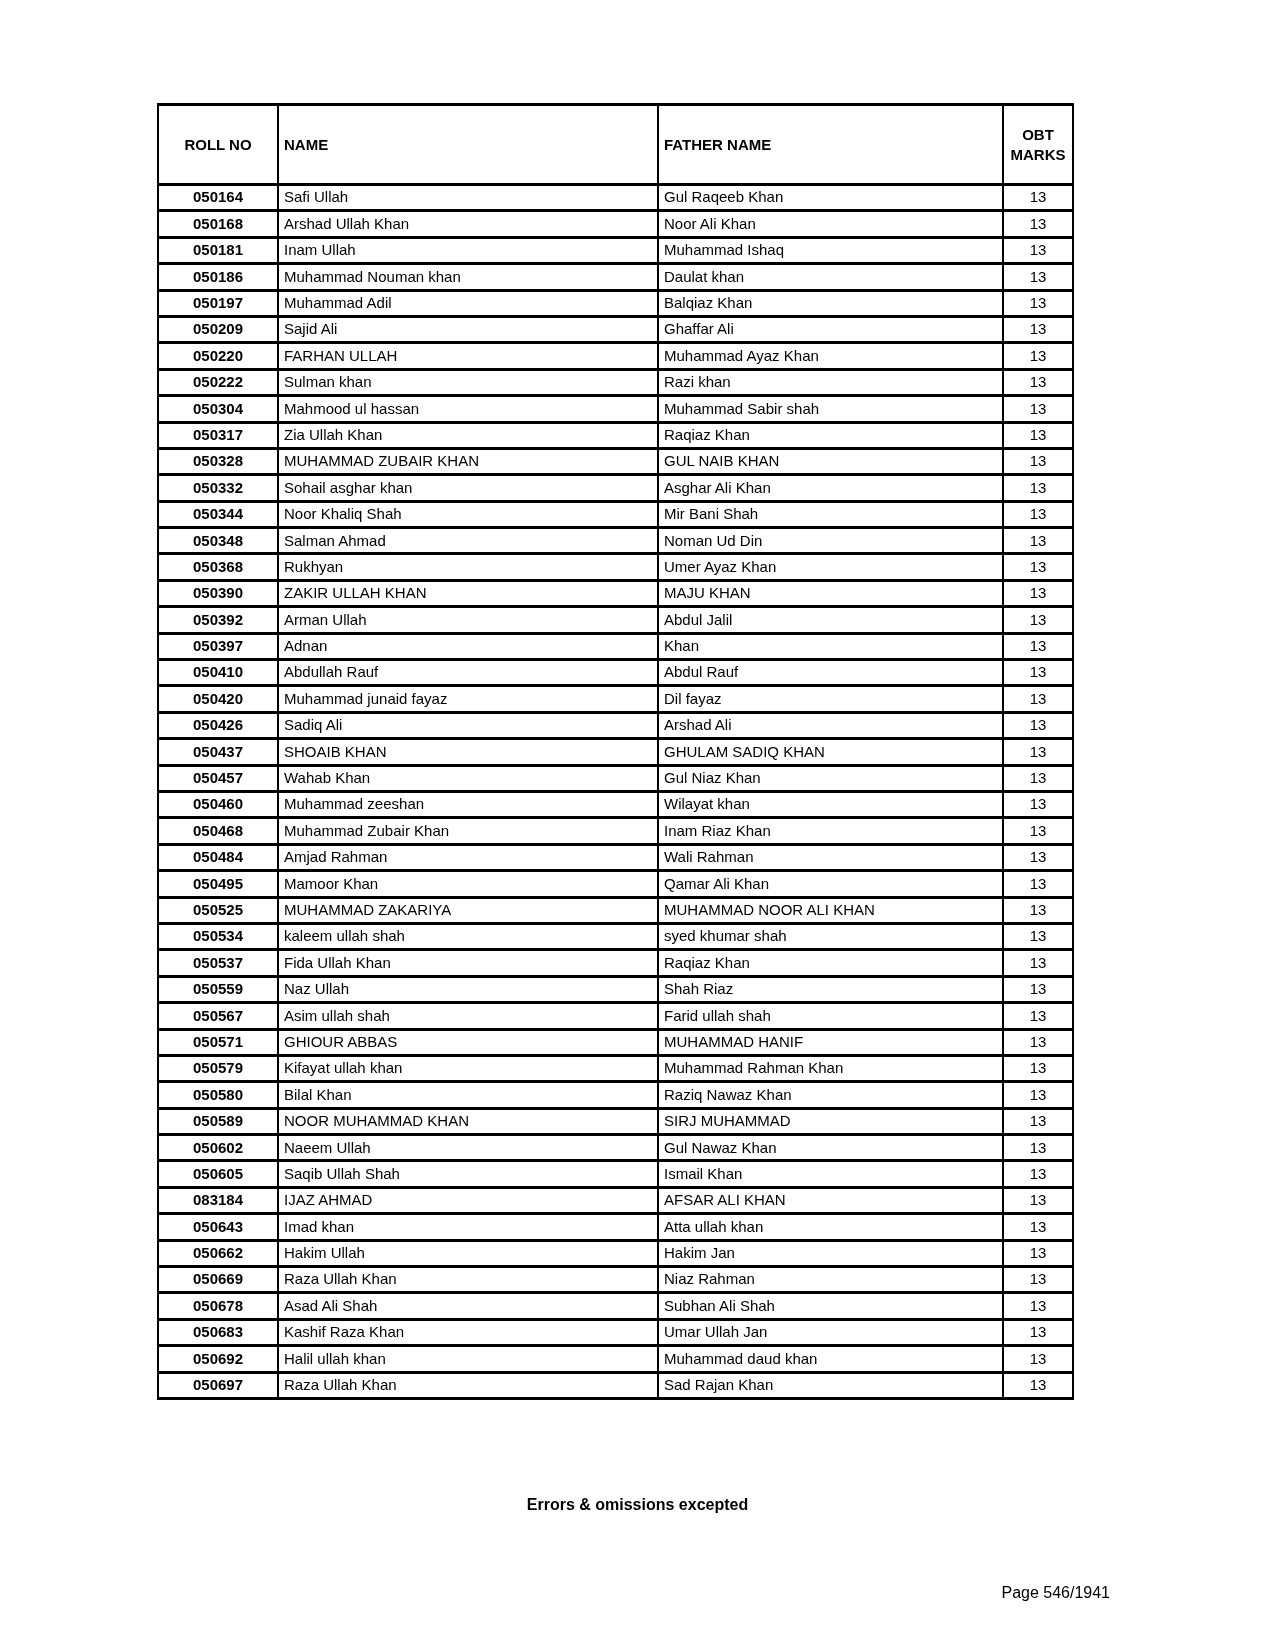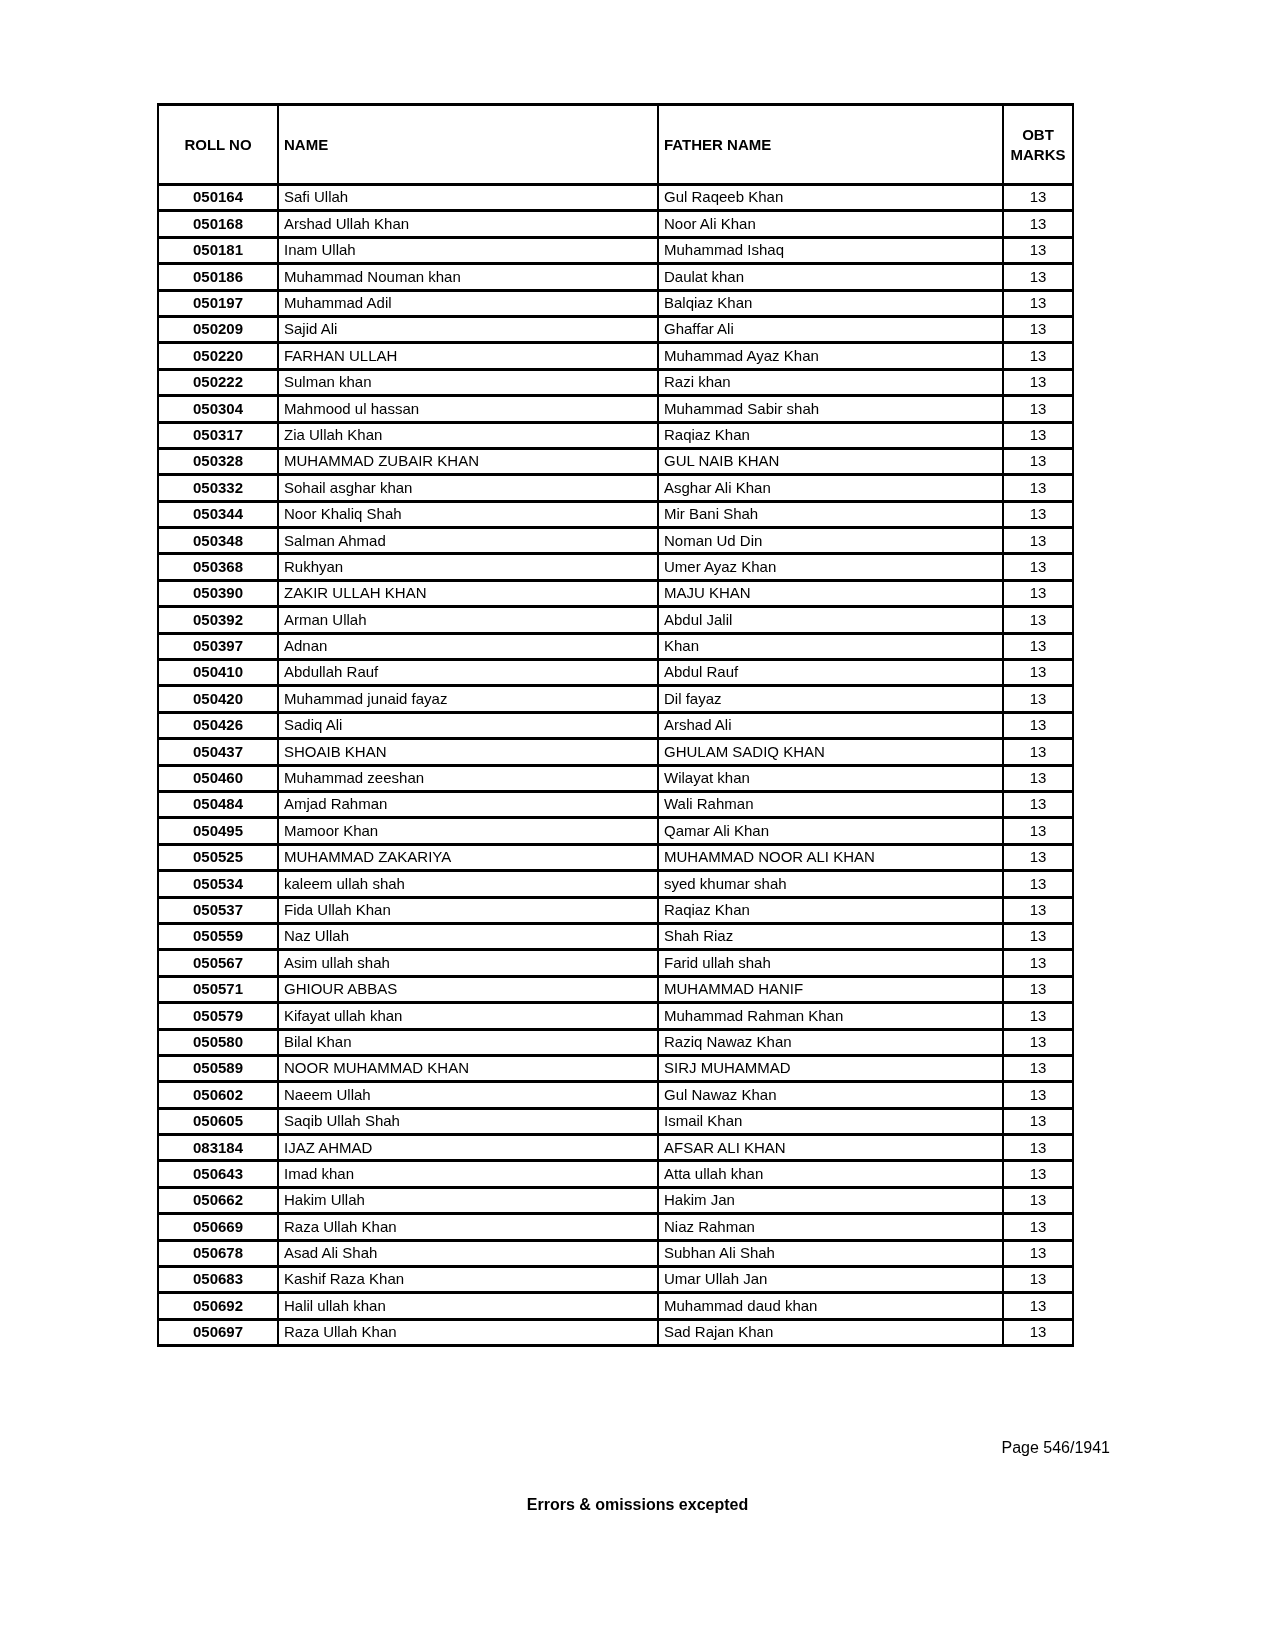--- a/index.html
+++ b/index.html
@@ -51,21 +51,21 @@
     position: absolute;
     top: 1496px;
     left: 0;
     width: 100%;
     text-align: center;
     font-weight: bold;
     font-size: 16px;
   }
   .footer-page {
     position: absolute;
-    top: 1439px;
+    top: 1584px;
     right: 165px;
     font-size: 16px;
     font-weight: normal;
   }
 </style>
 </head>
 <body>
 
 <div class="page">
 
@@ -205,26 +205,38 @@
           <td class="col-father">Arshad Ali</td>
           <td class="col-marks">13</td>
         </tr>
         <tr>
           <td class="col-roll">050437</td>
           <td class="col-name">SHOAIB KHAN</td>
           <td class="col-father">GHULAM SADIQ KHAN</td>
           <td class="col-marks">13</td>
         </tr>
         <tr>
+          <td class="col-roll">050457</td>
+          <td class="col-name">Wahab Khan</td>
+          <td class="col-father">Gul Niaz Khan</td>
+          <td class="col-marks">13</td>
+        </tr>
+        <tr>
           <td class="col-roll">050460</td>
           <td class="col-name">Muhammad zeeshan</td>
           <td class="col-father">Wilayat khan</td>
           <td class="col-marks">13</td>
         </tr>
         <tr>
+          <td class="col-roll">050468</td>
+          <td class="col-name">Muhammad Zubair Khan</td>
+          <td class="col-father">Inam Riaz Khan</td>
+          <td class="col-marks">13</td>
+        </tr>
+        <tr>
           <td class="col-roll">050484</td>
           <td class="col-name">Amjad Rahman</td>
           <td class="col-father">Wali Rahman</td>
           <td class="col-marks">13</td>
         </tr>
         <tr>
           <td class="col-roll">050495</td>
           <td class="col-name">Mamoor Khan</td>
           <td class="col-father">Qamar Ali Khan</td>
           <td class="col-marks">13</td>

